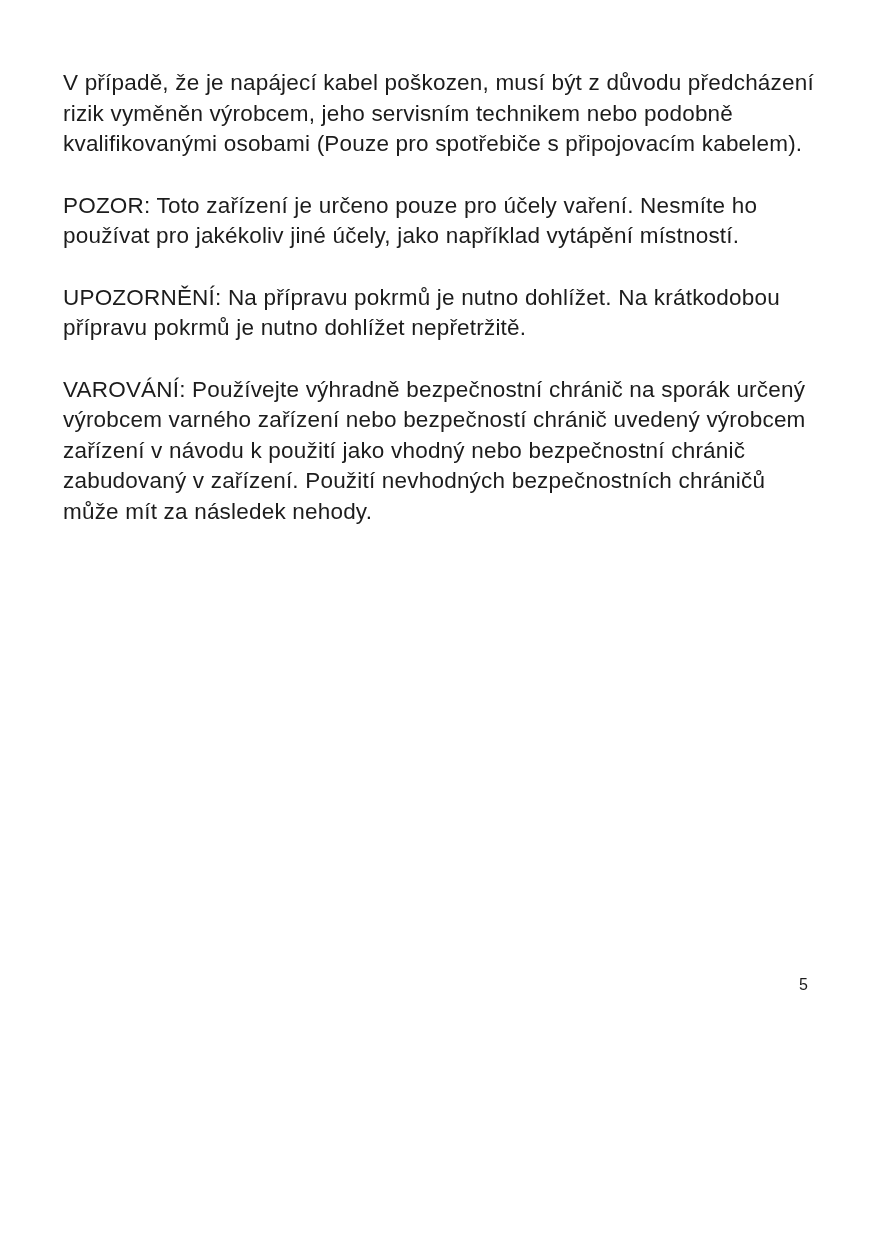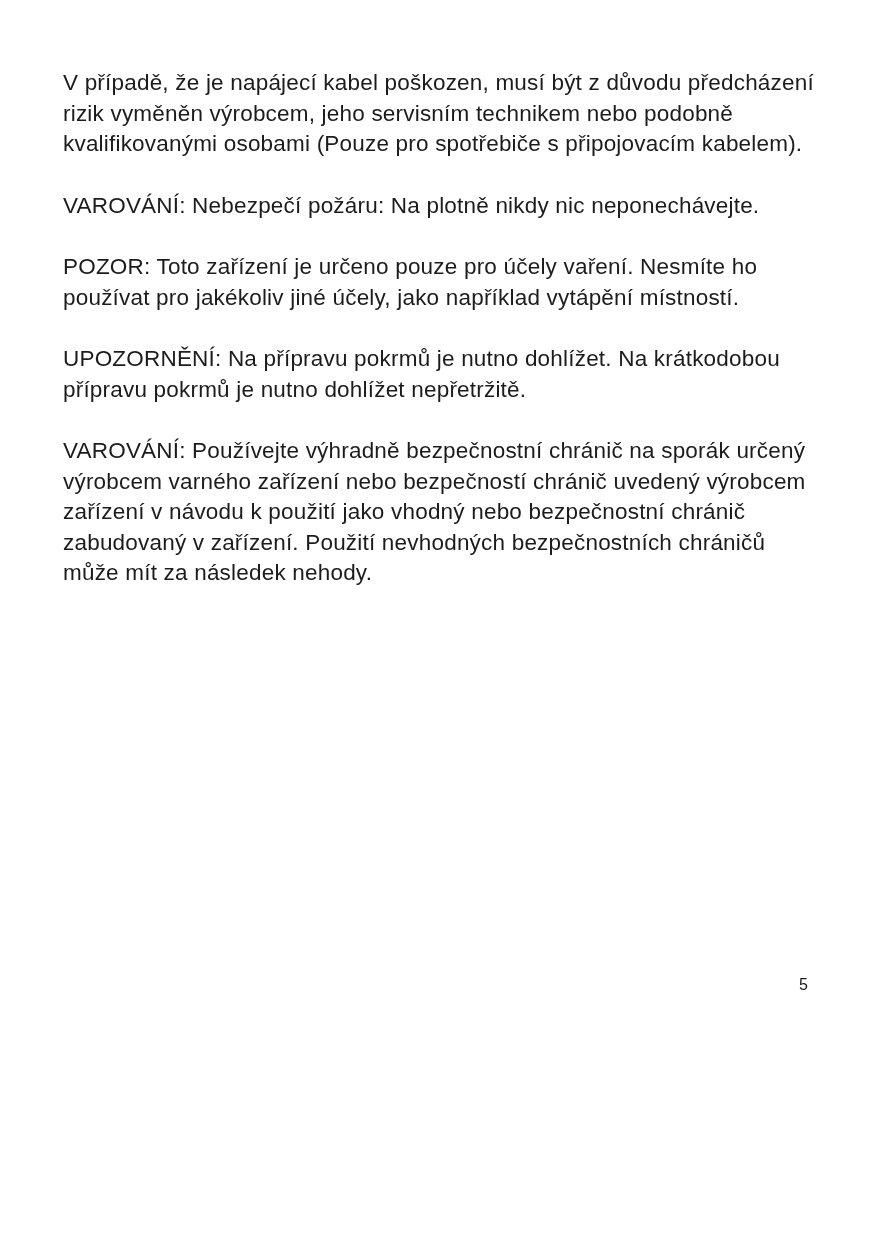--- a/index.html
+++ b/index.html
@@ -38,19 +38,18 @@
     font-size: 16px;
     color: #1c1c1c;
   }
 </style>
 </head>
 <body>
 
 <div class="page">
   <div class="content">
     <p>V případě, že je napájecí kabel poškozen, musí být z důvodu předcházení rizik vyměněn výrobcem, jeho servisním technikem nebo podobně kvalifikovanými osobami (Pouze pro spotřebiče s připojovacím kabelem).</p>
-    <p>VAROVÁNÍ: Nebezpečí požáru: Na plotně nikdy nic neponechávejte.</p>
     <p>POZOR: Toto zařízení je určeno pouze pro účely vaření. Nesmíte ho používat pro jakékoliv jiné účely, jako například vytápění místností.</p>
     <p>UPOZORNĚNÍ: Na přípravu pokrmů je nutno dohlížet. Na krátkodobou přípravu pokrmů je nutno dohlížet nepřetržitě.</p>
     <p>VAROVÁNÍ: Používejte výhradně bezpečnostní chránič na sporák určený výrobcem varného zařízení nebo bezpečností chránič uvedený výrobcem zařízení v návodu k použití jako vhodný nebo bezpečnostní chránič zabudovaný v zařízení. Použití nevhodných bezpečnostních chráničů může mít za následek nehody.</p>
   </div>
   <div class="page-number">5</div>
 </div>
 
 </body></html>

